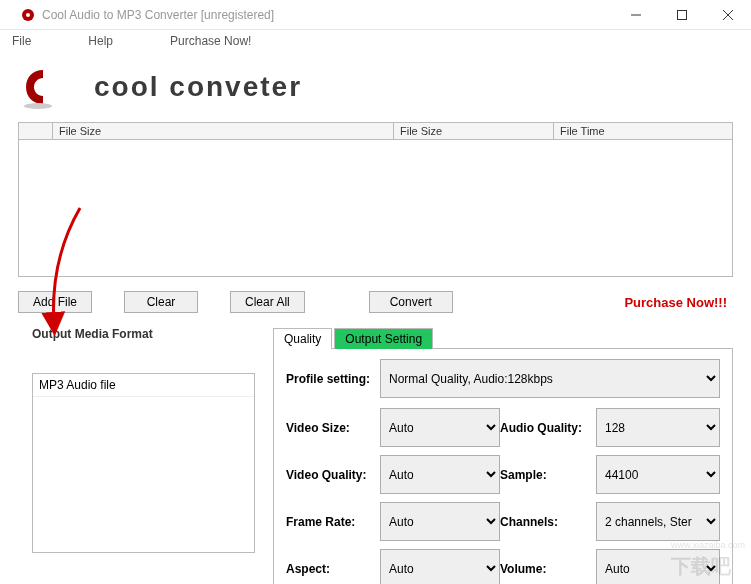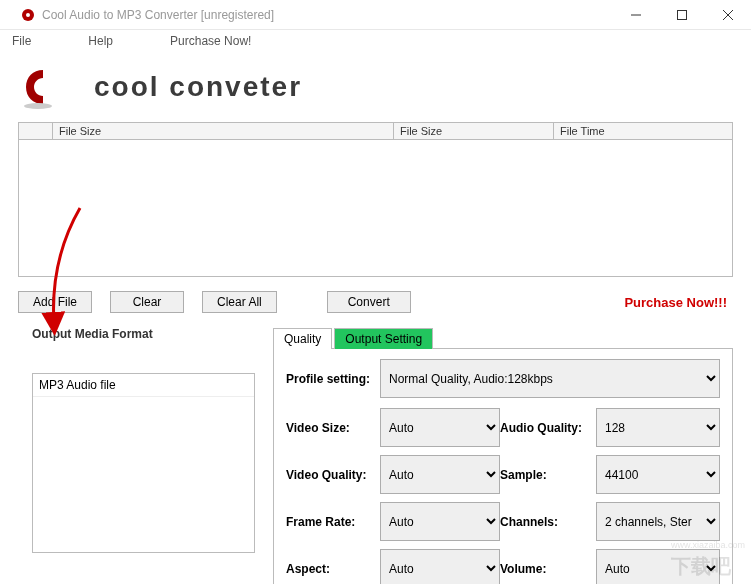--- a/index.html
+++ b/index.html
@@ -24,21 +24,21 @@
 .ft-head { display: flex; background: #f5f5f5; border-bottom: 1px solid #bbb; }
 .ft-hcell { border-right: 1px solid #bbb; padding: 2px 6px; font-size: 11px; color: #333; }
 .ft-hcell.c0 { width: 34px; }
 .ft-hcell.c1 { flex: 1; }
 .ft-hcell.c2 { width: 160px; }
 .ft-hcell.c3 { width: 178px; border-right: none; }
 .ft-body { height: 135px; background: #fff; position: relative; }
 
 .arrow-overlay { position: absolute; left: 20px; top: 200px; pointer-events: none; z-index: 50; }
 
-.btn-row { display: flex; align-items: center; gap: 18px; margin-top: 14px; margin-bottom: 14px; }
+.btn-row { display: flex; align-items: center; gap: 32px; margin-top: 14px; margin-bottom: 14px; }
 .btn { min-width: 74px; padding: 3px 14px; font-size: 12px; background: #f0f0f0; border: 1px solid #adadad; cursor: pointer; text-align: center; }
 .btn.convert { margin-left: 32px; min-width: 84px; }
 .purchase-link { margin-left: auto; margin-right: 6px; color: #d00000; font-weight: bold; font-size: 13px; cursor: pointer; }
 
 .bottom { display: flex; gap: 18px; padding-left: 14px; }
 .group-output { width: 236px; }
 .group-title { font-size: 12px; font-weight: bold; color: #333; margin-bottom: 6px; }
 .output-list { border: 1px solid #bbb; height: 180px; background: #fff; margin-top: 32px; }
 .output-row { font-size: 12px; padding: 4px 6px; border-bottom: 1px solid #eee; cursor: pointer; }
 

